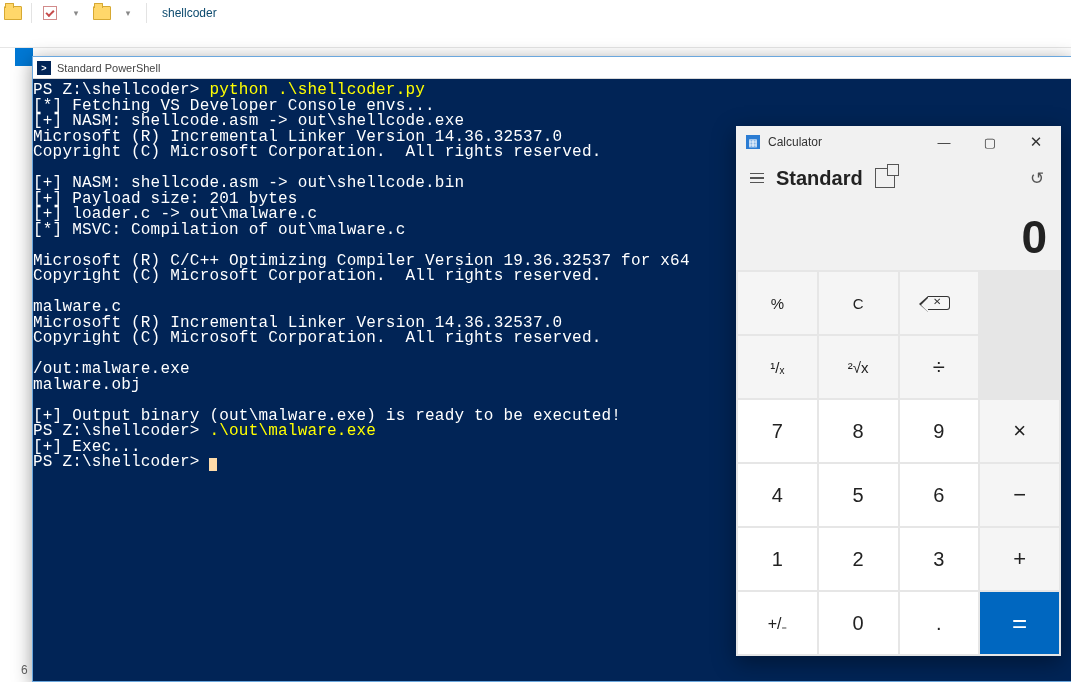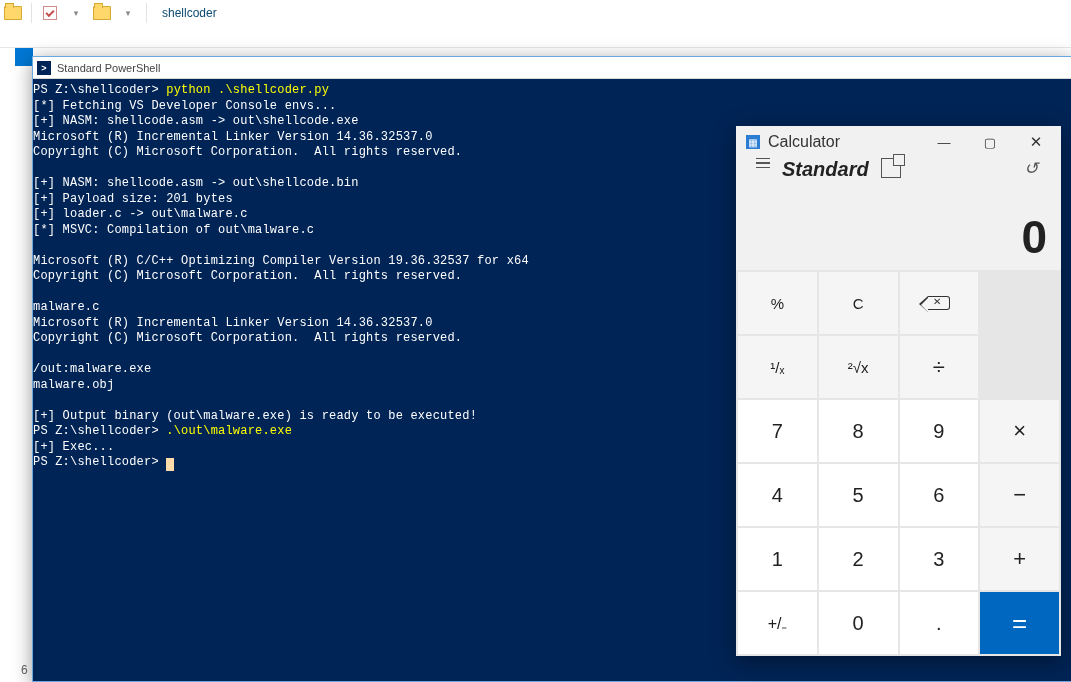--- a/index.html
+++ b/index.html
@@ -37,21 +37,21 @@
       border-bottom:1px solid #d9d9d9;
     }
     .ps-ico {
       width:14px; height:14px; margin-right:6px;
       background:#012456;
       display:flex; align-items:center; justify-content:center;
       font-size:9px; color:#fff; font-weight:bold;
     }
     .ps-body {
       font-family:Consolas,"Courier New",monospace;
-      font-size:12px; line-height:15.5px;
+      font-size:16px; line-height:15.5px;
       color:#fff; white-space:pre; padding:4px 8px 0 0; letter-spacing:0.2px;
     }
     .yel { color:#ffff00; }
     .cursor {
       display:inline-block; width:8px; height:13px;
       background:#fedba9; vertical-align:bottom;
     }
     
     .bg-six { position:absolute; left:21px; bottom:5px; font-size:12px; color:#666; }
 
@@ -62,25 +62,25 @@
       background:#f1f1f1;
       box-shadow:0 6px 22px rgba(0,0,0,0.4);
       display:flex; flex-direction:column;
     }
     .calc-title {
       height:32px; background:#f1f1f1; display:flex; align-items:center;
       padding:0 2px 0 10px;
     }
     .calc-ico { width:14px; height:14px; background:#2b7cd3; margin-right:8px;
                 display:flex; align-items:center; justify-content:center; color:#fff; font-size:10px; }
-    .calc-tname { font-size:16px; color:#333; flex:1; }
+    .calc-tname { font-size:12px; color:#333; flex:1; }
     .calc-wbtn { width:46px; height:32px; display:flex; align-items:center; justify-content:center; font-size:13px; color:#333; }
     .calc-wbtn.close-x { font-size:15px; }
     .calc-mode {
-      display:flex; height:40px; padding:0 12px;font-style:italic;
+      display:flex; align-items:center; height:40px; padding:0 6px;
     }
     .hamb { width:30px; display:flex; flex-direction:column; align-items:center; gap:3px; }
     .hamb span { width:14px; height:1.3px; background:#555; }
     .mode-label { font-size:20px; font-weight:600; color:#222; margin-left:4px; }
     .ontop { margin-left:12px; width:20px; height:20px; border:1.4px solid #555; position:relative; }
     .ontop::after { content:""; position:absolute; top:-5px; right:-5px; width:10px; height:10px; border:1.4px solid #555; background:#f1f1f1; }
     .hist { margin-left:auto; width:36px; font-size:17px; color:#555; text-align:center; }
 
     .calc-display {
       height:72px; display:flex; align-items:flex-end; justify-content:flex-end;

